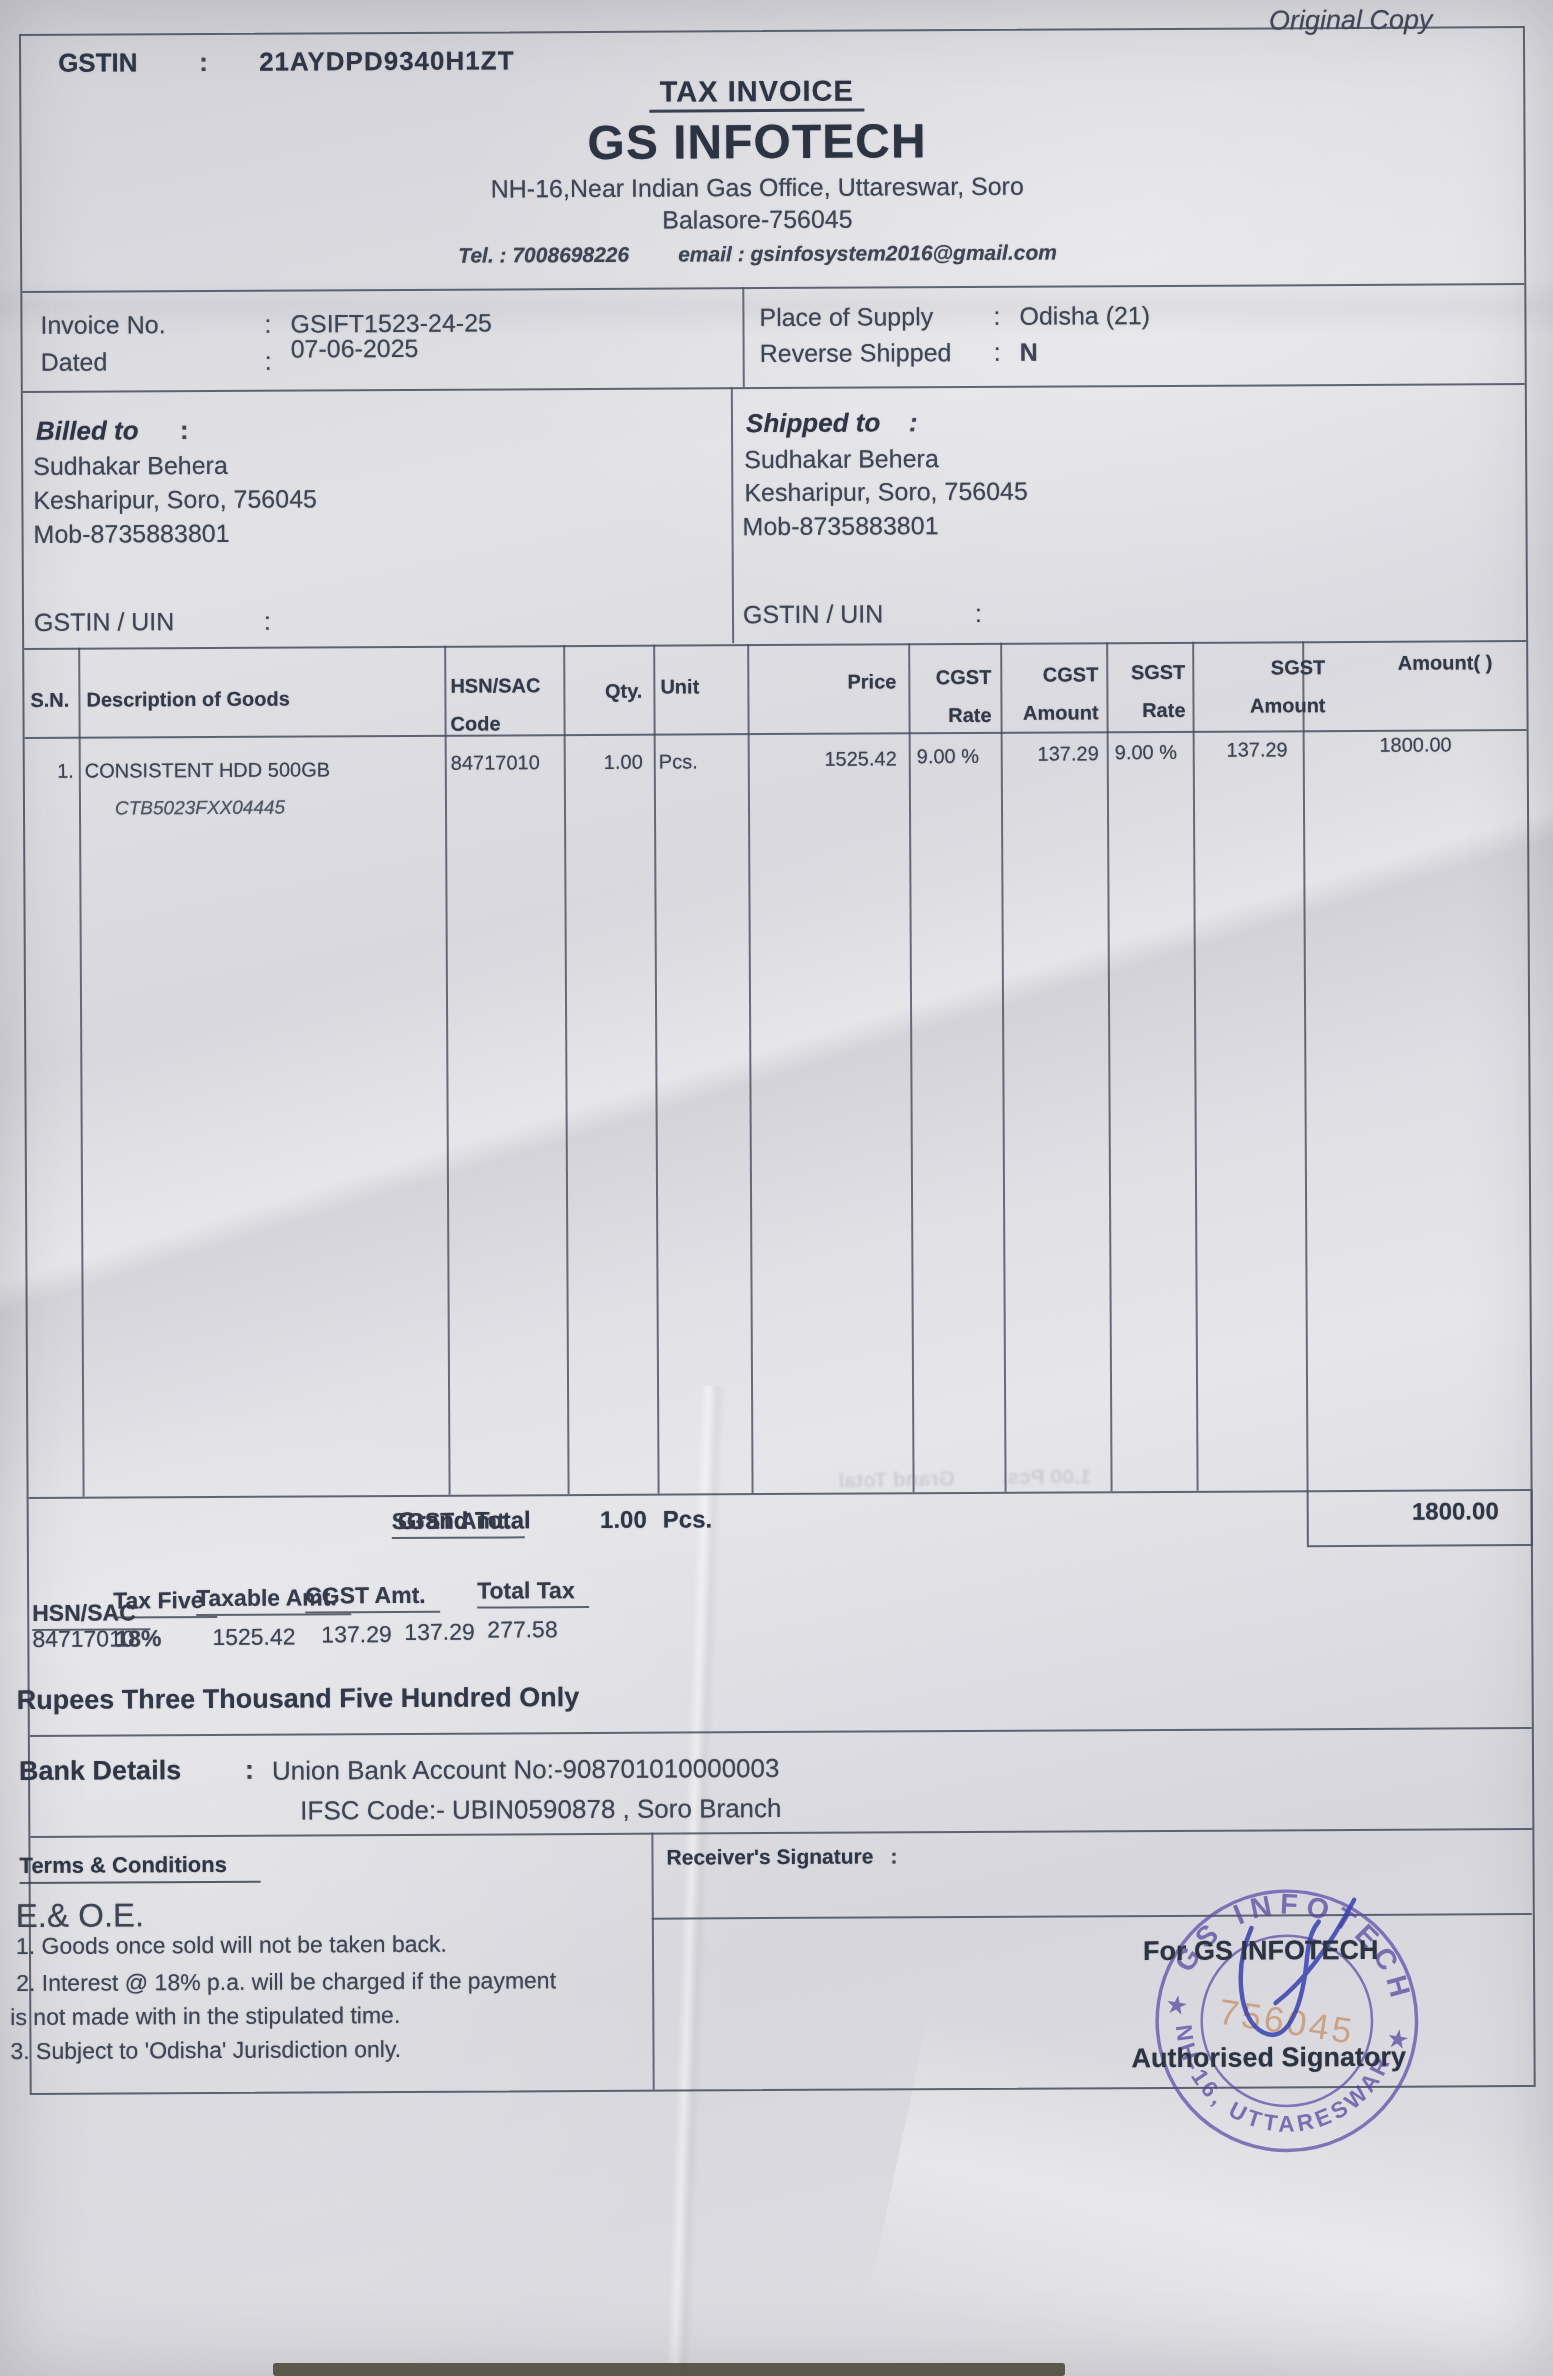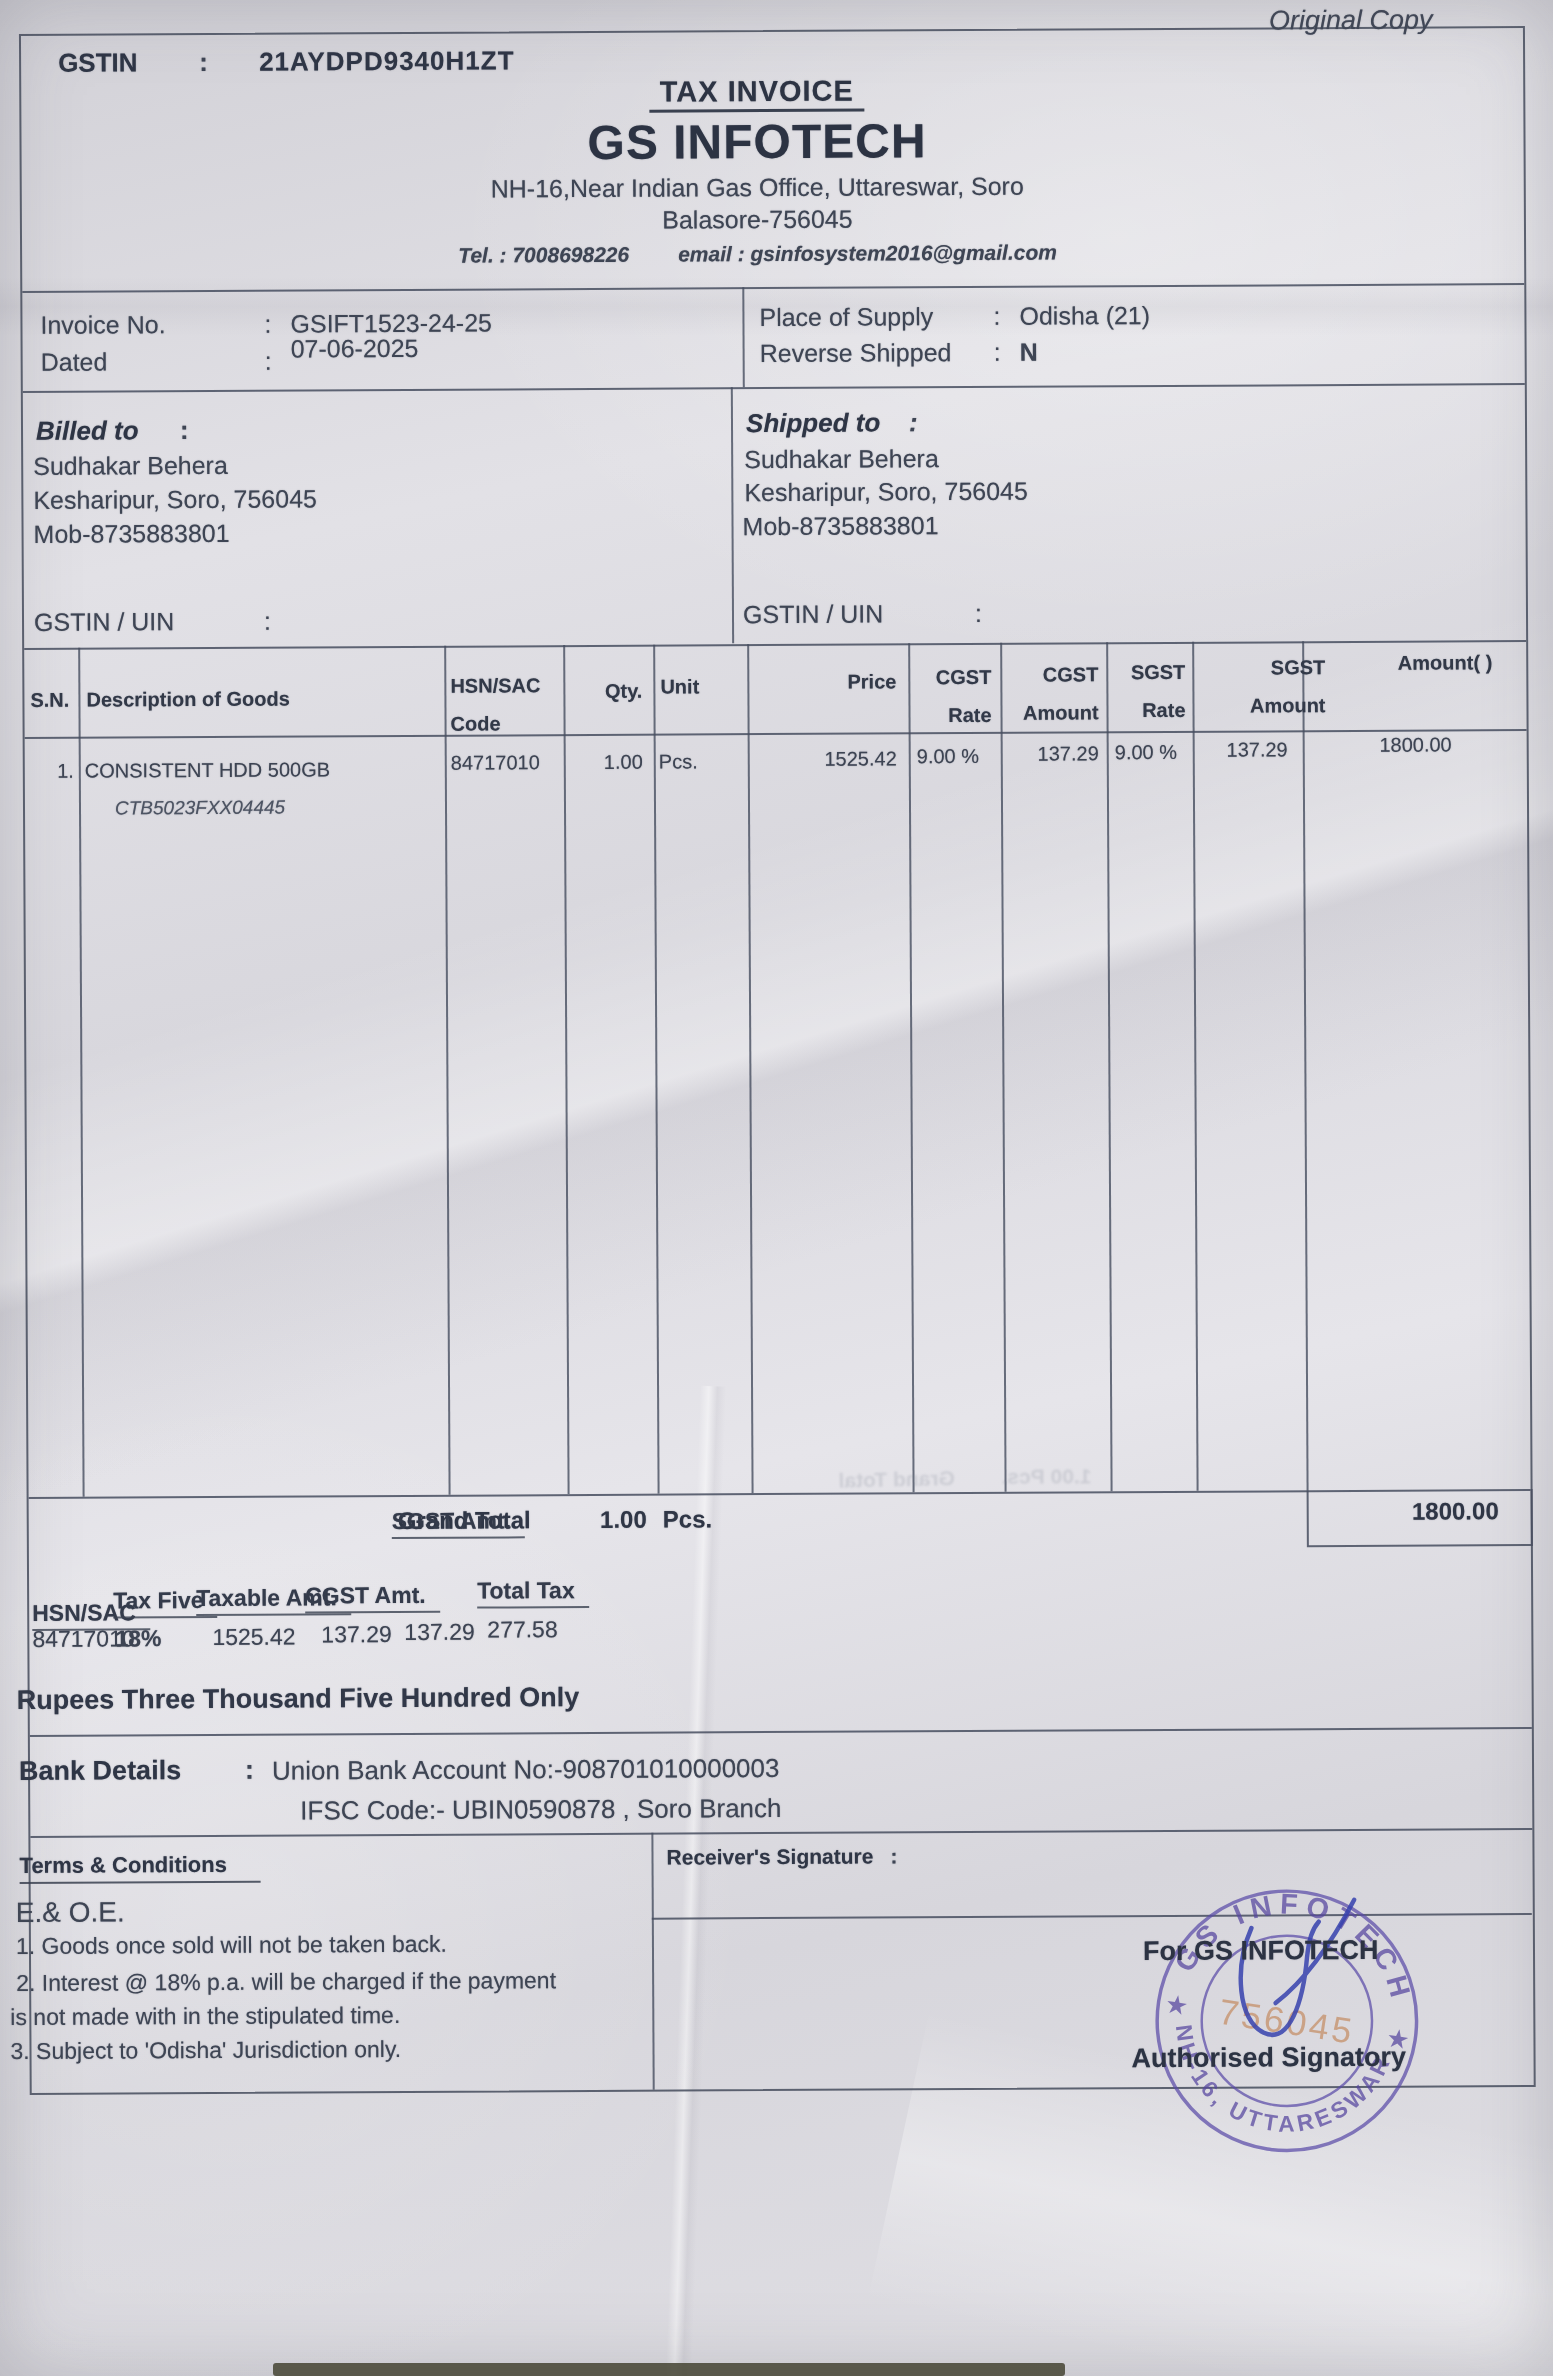--- a/index.html
+++ b/index.html
@@ -169,21 +169,21 @@
     <div class="hline" style="left:27px;top:1731px;width:1502px;"></div>
 
     <span class="abs ink b" style="left:16px;top:1752px;font-size:27px;color:#2f3646;">Bank Details</span>
     <span class="abs ink b" style="left:242px;top:1752px;font-size:27px;">:</span>
     <span class="abs ink" style="left:269px;top:1753px;font-size:26px;">Union Bank Account No:-908701010000003</span>
     <span class="abs ink" style="left:297px;top:1793px;font-size:26px;">IFSC Code:- UBIN0590878 , Soro Branch</span>
 
     <div class="hline" style="left:27px;top:1832px;width:1502px;"></div>
 
     <span class="abs ink b" style="left:16px;top:1849px;font-size:22px;color:#2f3646;border-bottom:2.5px solid rgba(58,65,80,.85);padding:0 34px 3px 0;">Terms &amp; Conditions</span>
-    <div class="abs ink" style="left:12px;top:1893px;font-size:28px;">E.&amp; O.E.</div>
+    <div class="abs ink" style="left:12px;top:1893px;font-size:33px;">E.&amp; O.E.</div>
     <div class="abs ink" style="left:12px;top:1929px;font-size:23px;">1. Goods once sold will not be taken back.</div>
     <div class="abs ink" style="left:12px;top:1966px;font-size:23px;">2. Interest @ 18% p.a. will be charged if the payment</div>
     <div class="abs ink" style="left:6px;top:2000px;font-size:23px;">is not made with in the stipulated time.</div>
     <div class="abs ink" style="left:6px;top:2034px;font-size:23px;">3. Subject to 'Odisha' Jurisdiction only.</div>
 
     <div class="vline" style="left:648px;top:1832px;height:257px;"></div>
 
     <span class="abs ink b" style="left:663px;top:1845px;font-size:21px;color:#2f3646;">Receiver's Signature</span>
     <span class="abs ink b" style="left:887px;top:1845px;font-size:21px;">:</span>
     <div class="hline" style="left:648px;top:1917px;width:880px;"></div>

